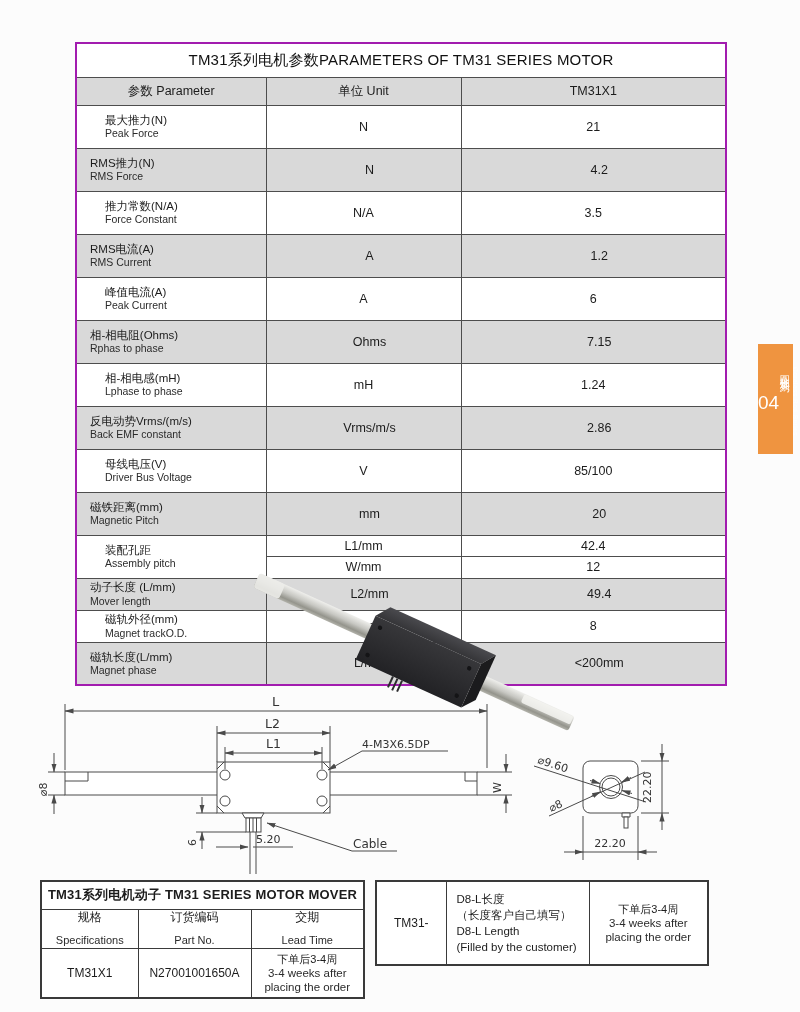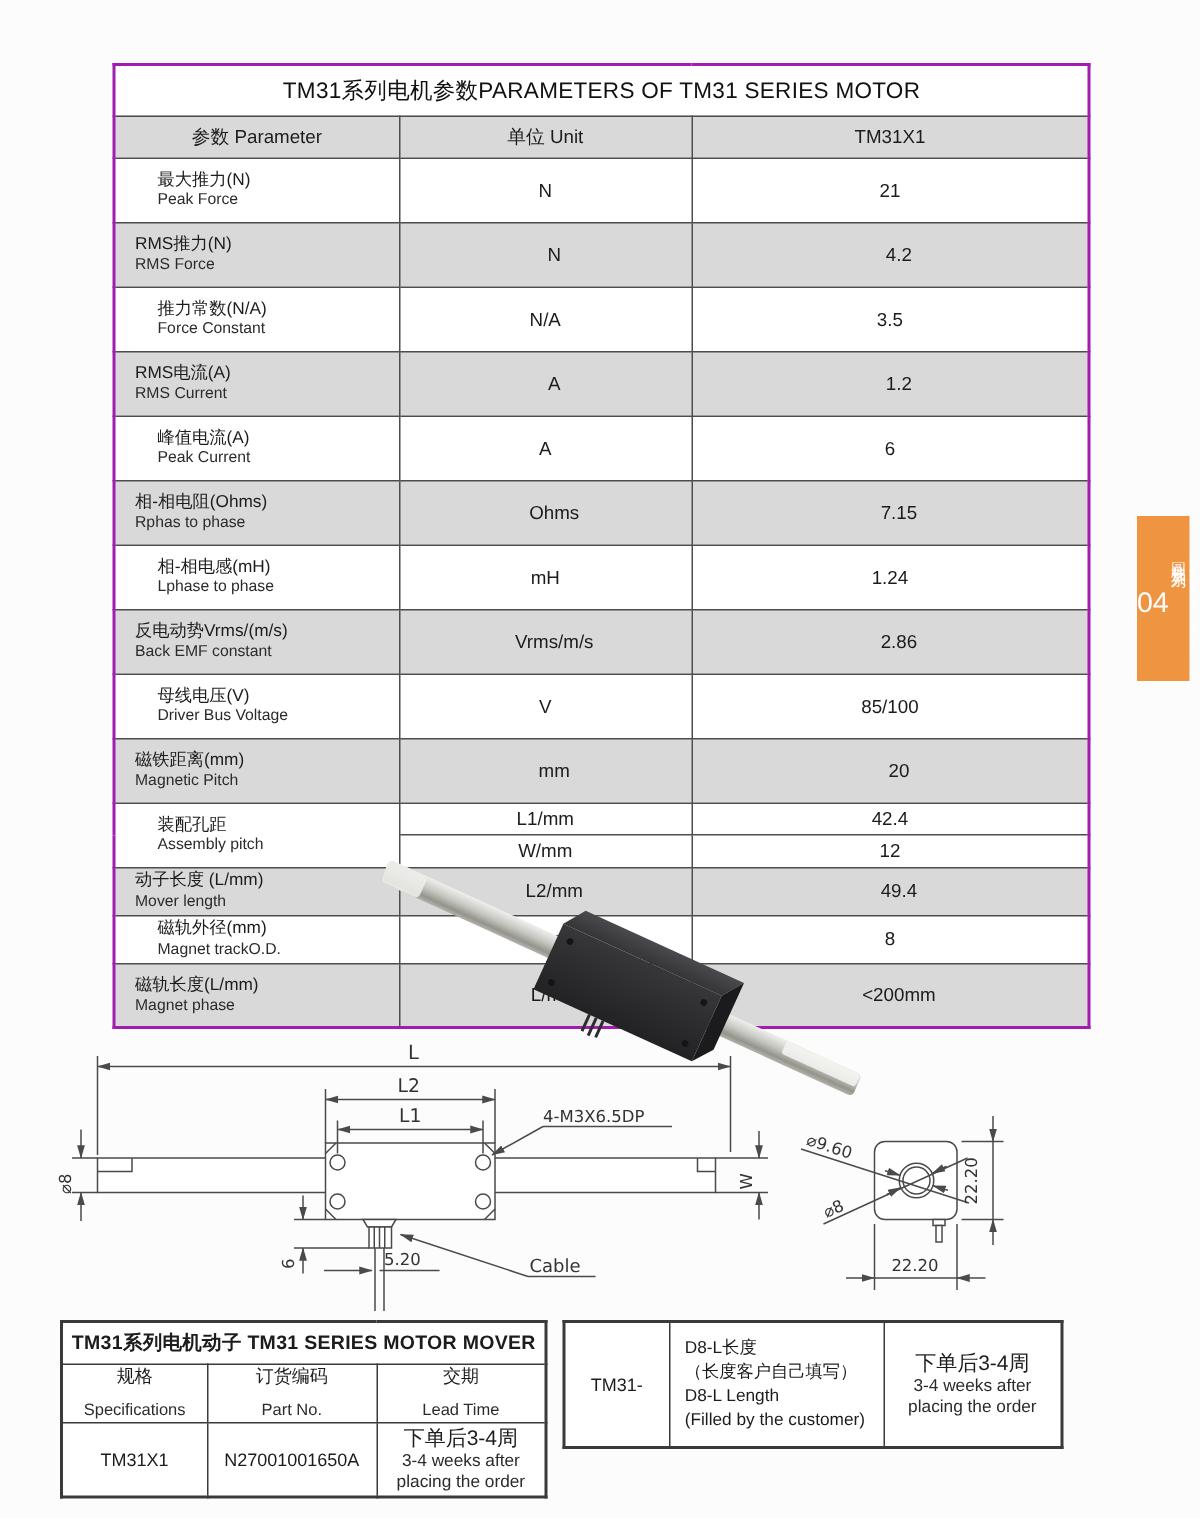--- a/index.html
+++ b/index.html
@@ -44,21 +44,21 @@
 
   
   table.bt { position:absolute; border-collapse:collapse; table-layout:fixed; background:#fff; border:2px solid #3a3a3a; }
   table.bt td { border:1px solid #3a3a3a; text-align:center; vertical-align:middle; }
   table.bt td.btitle { height:28px; font-weight:bold; font-size:13px; letter-spacing:.2px; }
   table.mover { left:40px; top:880px; width:323px; }
   table.track { left:375px; top:880px; width:332px; }
   table.mover td.hd { height:33px; font-size:12px; line-height:1.15; }
   table.mover td.hd .en { font-size:11px; color:#2b2b2b;margin-top:10px; }
   table.mover td.dt { height:50px; font-size:12px; }
-  .lead .zh { font-size:14px; }
+  .lead .zh { font-size:11px; }
   .lead .en { font-size:11.5px; line-height:1.2; color:#2b2b2b; }
   table.track td.dt { height:84px; font-size:12px; }
   table.track td.len { text-align:left; padding-left:10px; font-size:11.5px; line-height:1.4; }
   col.m1{width:97px;} col.m2{width:113px;} col.m3{width:113px;}
   col.k1{width:70px;} col.k2{width:143px;} col.k3{width:119px;}
 </style>
 </head>
 <body>
 
 <table class="spec">

